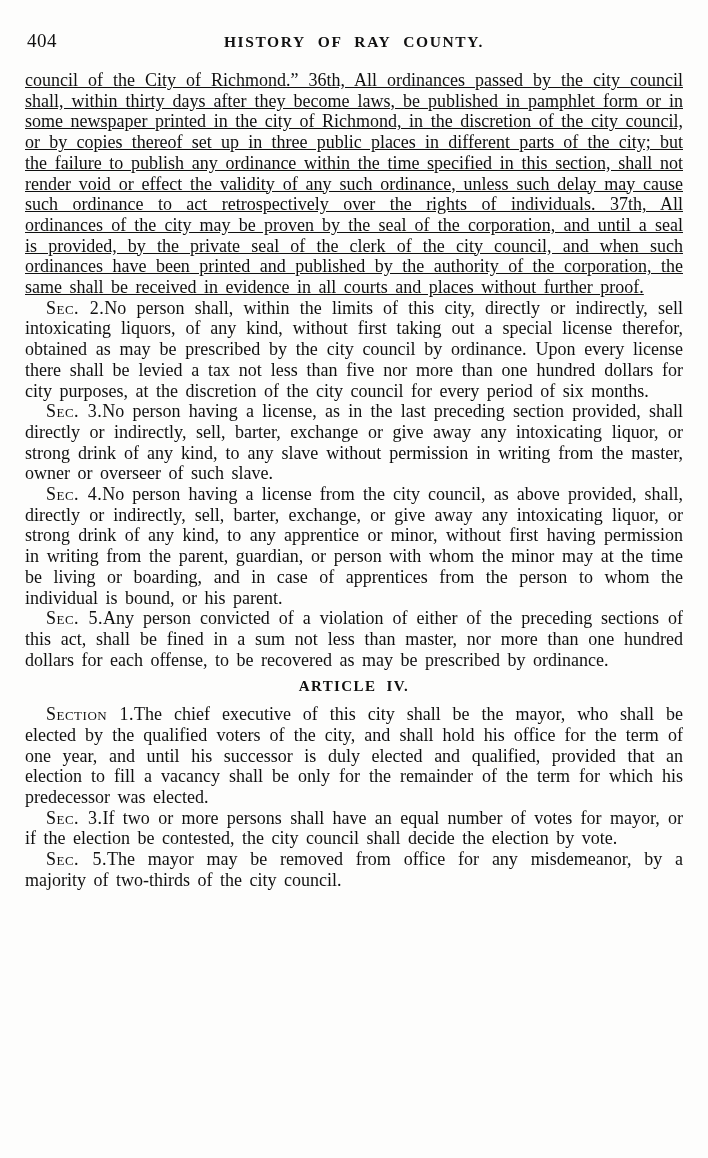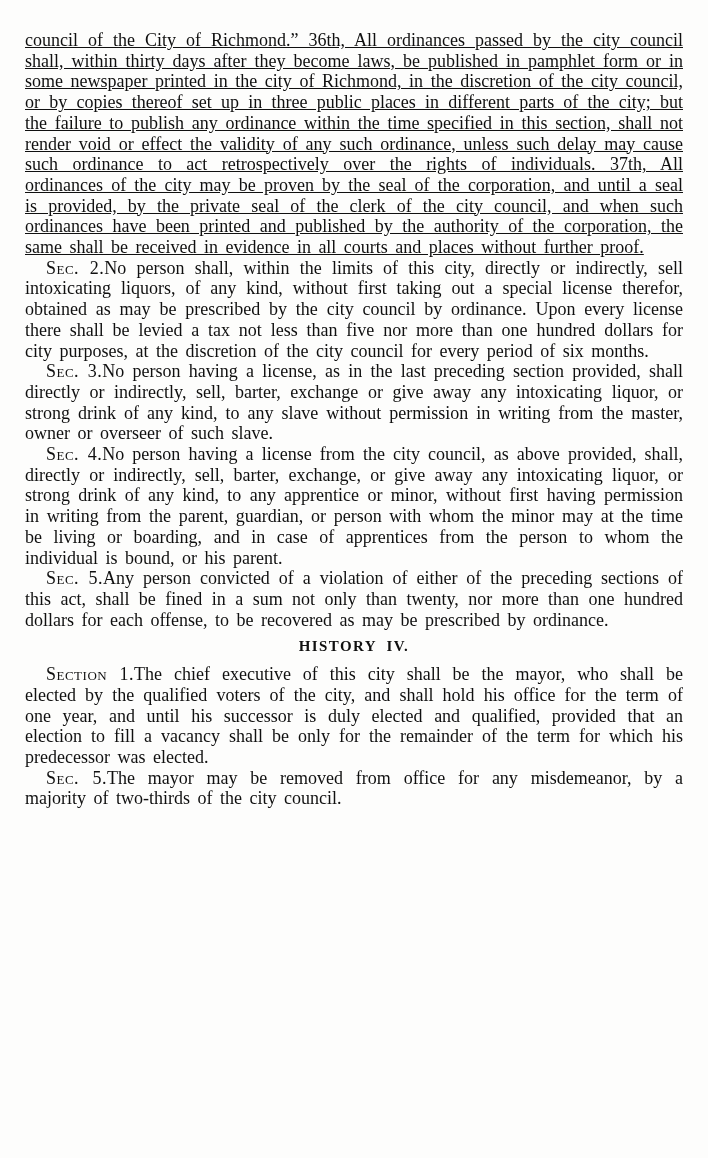--- a/index.html
+++ b/index.html
@@ -67,36 +67,41 @@
     letter-spacing: 1.4px;
     word-spacing: 5px;
     margin: 6px 0 7px 0;
   }
 </style>
 </head>
 <body>
 
 <div class="page">
 
+  <div class="running-head">
+    <span class="page-number">404</span>
+    <span class="running-title">HISTORY OF RAY COUNTY.</span>
+  </div>
 
   <div class="body-text">
 
     <p class="continuation"><span>council of the City of Richmond.”  36th,  All ordinances passed by the city council shall, within thirty days after they become laws, be published in pamphlet form or in some newspaper printed in the city of Richmond, in the discretion of the city council, or by copies thereof set up in three public places in different parts of the city; but the failure to publish any ordinance within the time specified in this section, shall not render void or effect the validity of any such ordinance, unless such delay may cause such ordinance to act retrospectively over the rights of individuals.  37th, All ordinances of the city may be proven by the seal of the corporation, and until a seal is provided, by the private seal of the clerk of the city council, and when such ordinances have been printed and published by the authority of the corporation, the same shall be received in evidence in all courts and places without further proof.</span></p>
 
     <p><span class="sec-label">Sec. 2.</span><span>No person shall, within the limits of this city, directly or indirectly, sell intoxicating liquors, of any kind, without first taking out a special license therefor, obtained as may be prescribed by the city council by ordinance.  Upon every license there shall be levied a tax not less than five nor more than one hundred dollars for city purposes, at the discretion of the city council for every period of six months.</span></p>
 
     <p><span class="sec-label">Sec. 3.</span><span>No person having a license, as in the last preceding section provided, shall directly or indirectly, sell, barter, exchange or give away any intoxicating liquor, or strong drink of any kind, to any slave without permission in writing from the master, owner or overseer of such slave.</span></p>
 
     <p><span class="sec-label">Sec. 4.</span><span>No person having a license from the city council, as above provided, shall, directly or indirectly, sell, barter, exchange, or give away any intoxicating liquor, or strong drink of any kind, to any apprentice or minor, without first having permission in writing from the parent, guardian, or person with whom the minor may at the time be living or boarding, and in case of apprentices from the person to whom the individual is bound, or his parent.</span></p>
 
-    <p><span class="sec-label">Sec. 5.</span><span>Any person convicted of a violation of either of the preceding sections of this act, shall be fined in a sum not only than twenty, nor more than one hundred dollars for each offense, to be recovered as may be prescribed by ordinance.</span></p>
+    <p><span class="sec-label">Sec. 5.</span><span>Any person convicted of a violation of either of the preceding sections of this act, shall be fined in a sum not less than master, nor more than one hundred dollars for each offense, to be recovered as may be prescribed by ordinance.</span></p>
 
-    <div class="article-heading">HISTORY IV.</div>
+    <div class="article-heading">ARTICLE IV.</div>
 
     <p><span class="sec-label">Section 1.</span><span>The chief executive of this city shall be the mayor, who shall be elected by the qualified voters of the city, and shall hold his office for the term of one year, and until his successor is duly elected and qualified, provided that an election to fill a vacancy shall be only for the remainder of the term for which his predecessor was elected.</span></p>
 
 
+    <p><span class="sec-label">Sec. 3.</span><span>If two or more persons shall have an equal number of votes for mayor, or if the election be contested, the city council shall decide the election by vote.</span></p>
 
 
     <p><span class="sec-label">Sec. 5.</span><span>The mayor may be removed from office for any misdemeanor, by a majority of two-thirds of the city council.</span></p>
 
   </div>
 </div>
 
 </body></html>

